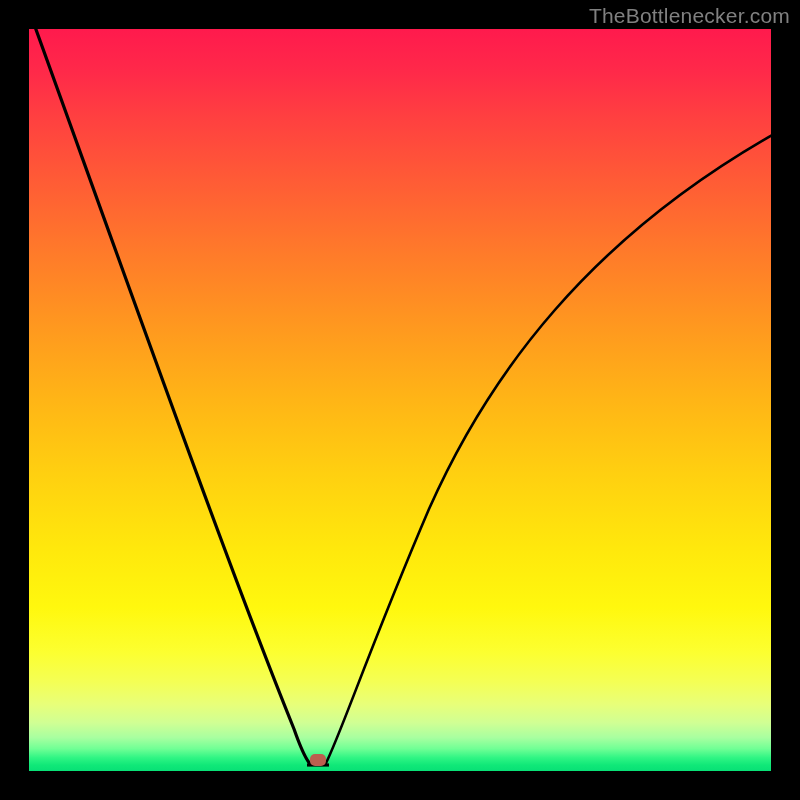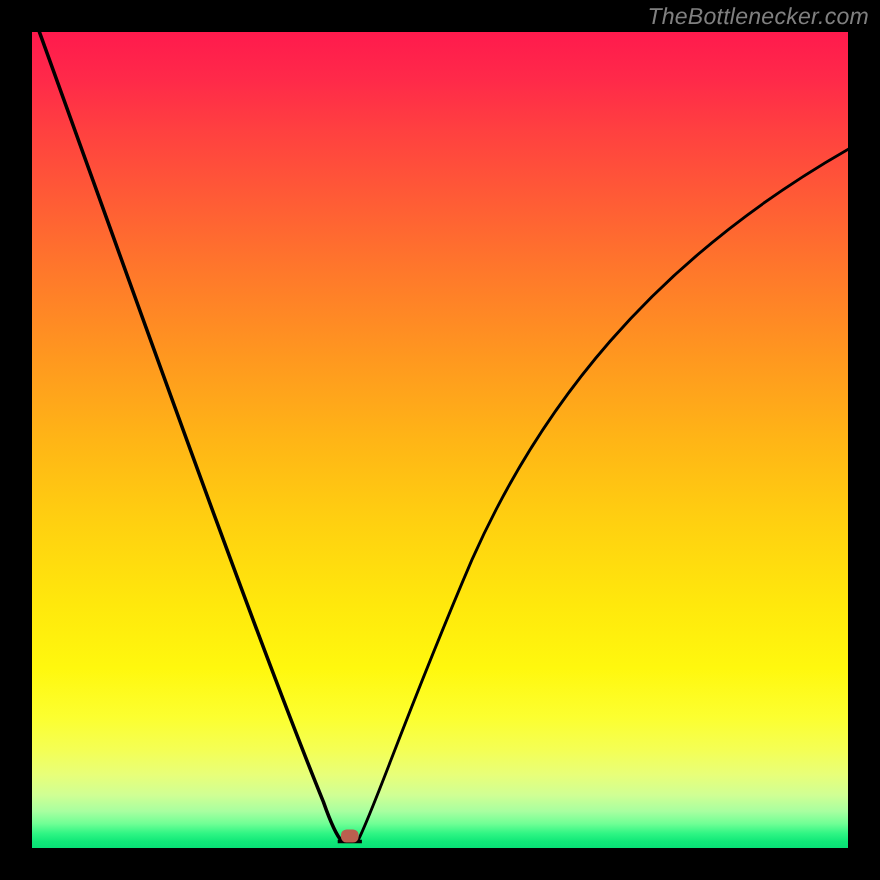--- a/index.html
+++ b/index.html
@@ -63,21 +63,20 @@
     border-radius: 5px;
   }
   .watermark {
     position: absolute;
     top: 4px;
     right: 10px;
     color: #808080;
     font-size: 21px;
     font-weight: 500;
     letter-spacing: 0.2px;
-    font-style: italic;
   }
 </style>
 </head>
 <body>
 
 <div class="frame">
   <div class="gradient"></div>
 
   <svg class="curve" viewBox="0 0 742 742" preserveAspectRatio="none">
     <path d="M 5 -5

